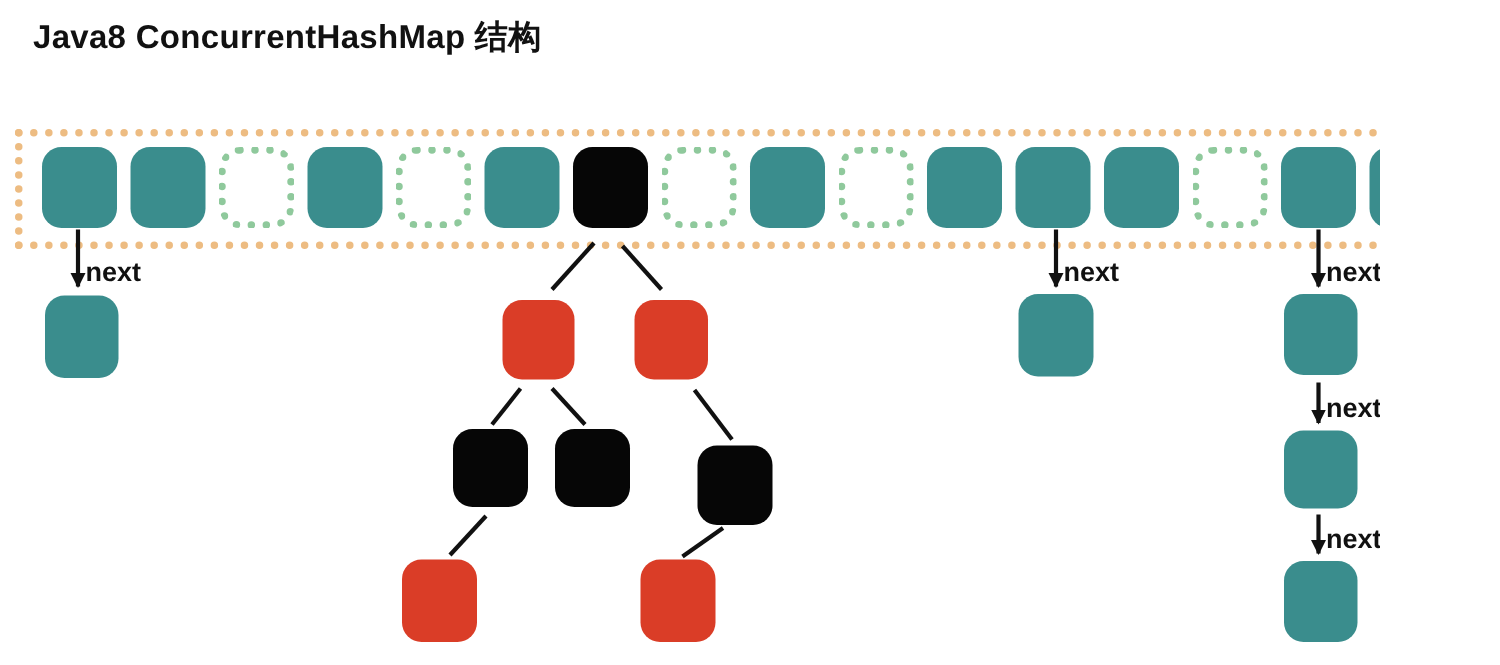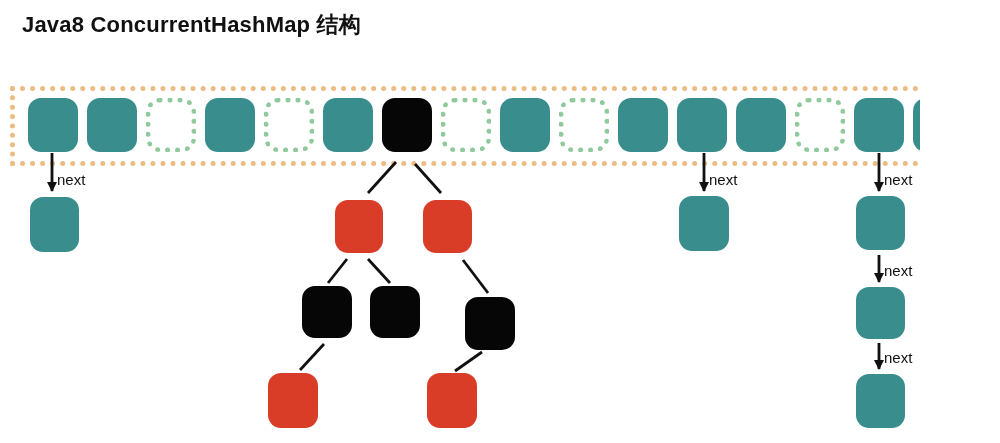--- a/index.html
+++ b/index.html
@@ -10,21 +10,21 @@
   #array-box{position:absolute;box-sizing:border-box;border:5px dotted var(--orange,#edbc82);}
   #lines{position:absolute;left:0;top:0;}
   .cell{position:absolute;box-sizing:border-box;border-radius:13px;}
   .cell.node{background:var(--teal,#3a8d8d);}
   .cell.tree-root{background:var(--black,#060606);}
   .cell.empty{background:transparent;border:5px dotted var(--green,#8fc99c);border-radius:14px;}
   .tnode{position:absolute;border-radius:13px;}
   .tnode.teal{background:var(--teal,#3a8d8d);}
   .tnode.red{background:var(--red,#da3d27);}
   .tnode.black{background:var(--black,#060606);}
-  .next-label{position:absolute;font-size:15px;font-weight:400;color:var(--text,#111);line-height:1;}
+  .next-label{position:absolute;font-size:18px;font-weight:700;color:var(--text,#111);line-height:1;}
 </style>
 </head>
 <body>
 
 <div id="canvas">
   <div id="title">Java8 ConcurrentHashMap 结构</div>
   <div id="array-box" style="left: 10px; top: 86px; width: 969px; height: 80px;"></div>
   <svg id="lines" width="1000" height="443" viewBox="0 0 1000 443">
     <defs>
       <marker id="ah" markerUnits="userSpaceOnUse" markerWidth="14" markerHeight="14" refX="9" refY="5" orient="auto">

